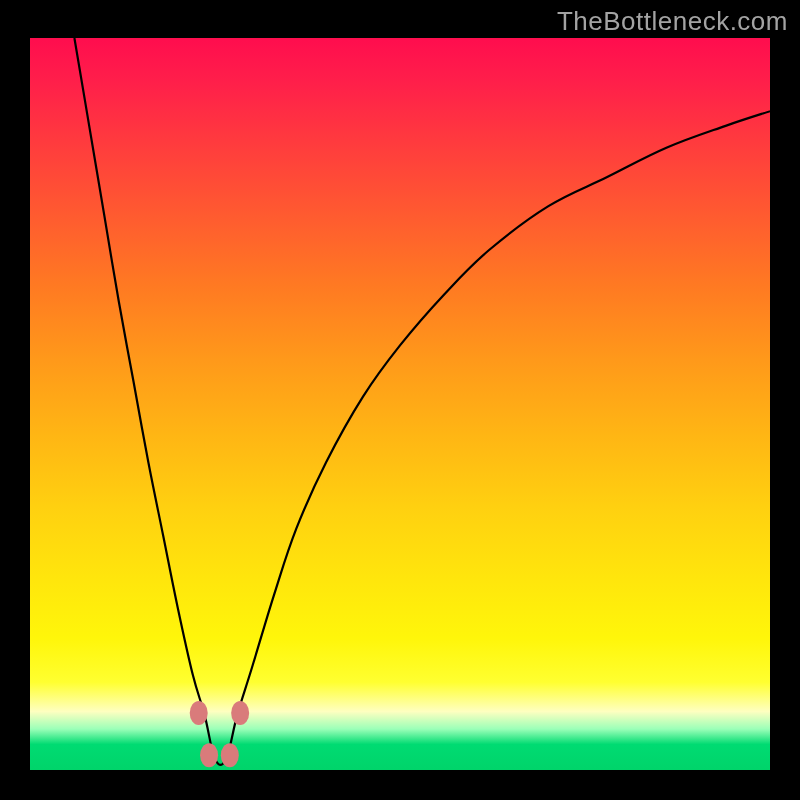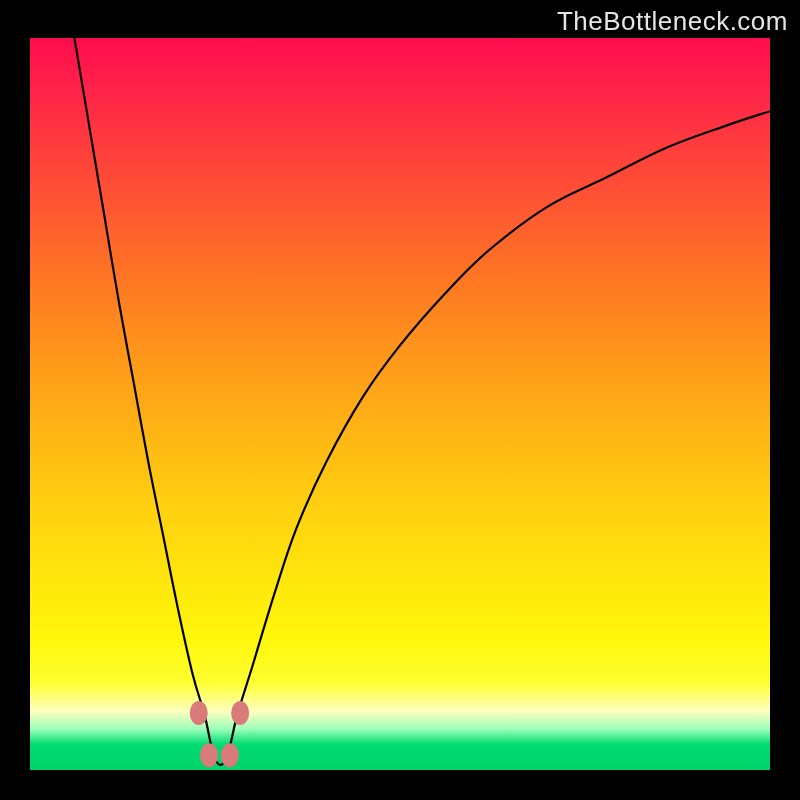--- a/index.html
+++ b/index.html
@@ -14,21 +14,21 @@
   .frame {
     position: relative;
     width: 800px;
     height: 800px;
     background: #000;
   }
   .watermark {
     position: absolute;
     top: 6px;
     right: 12px;
-    color: #e5e5e5;
+    color: #a3a3a3;
     font-size: 26px;
     letter-spacing: 0.5px;
     font-weight: 500;
     z-index: 10;
   }
   .plot {
     position: absolute;
     left: 30px;
     top: 38px;
     width: 740px;

